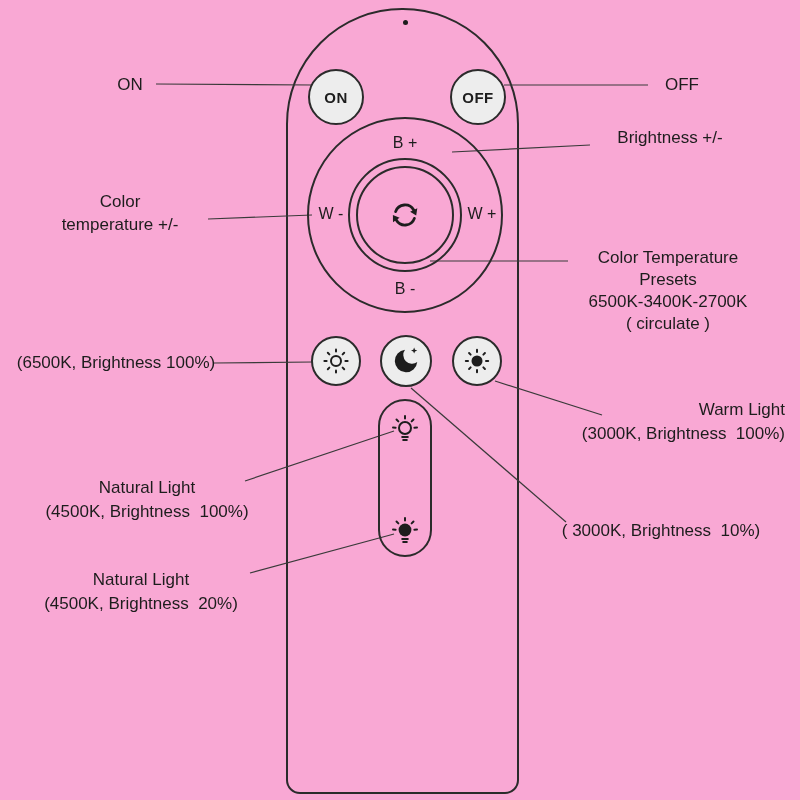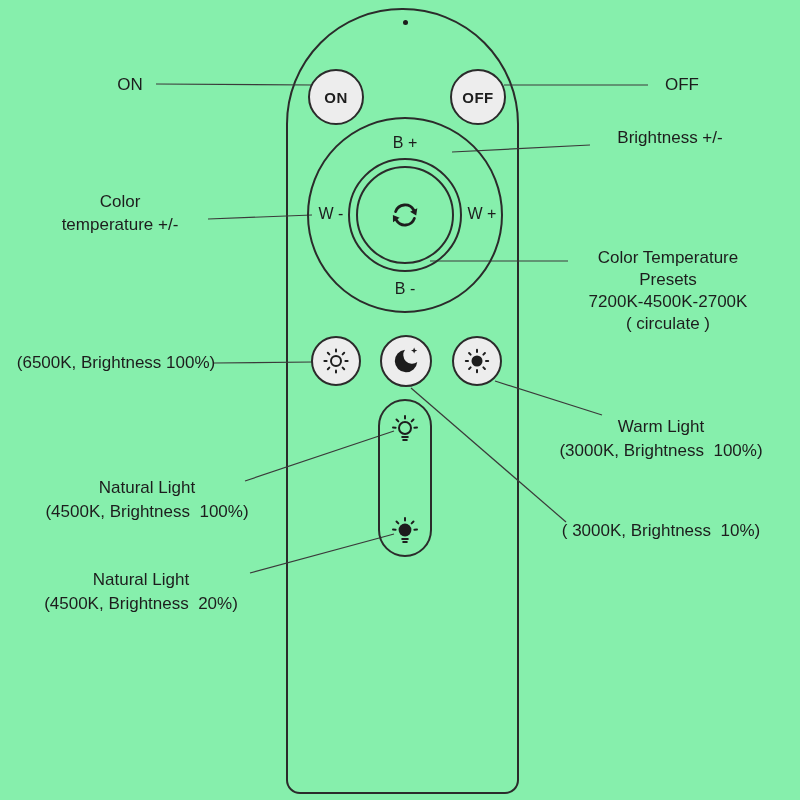--- a/index.html
+++ b/index.html
@@ -1,21 +1,21 @@
 <!DOCTYPE html>
 <html><head>
 <meta charset="utf-8">
 <style>
   * { box-sizing: border-box; margin: 0; padding: 0; }
   html, body { margin: 0; background: #ededed; }
   .stage {
     position: relative;
     width: 800px;
     height: 800px;
-    background: #86efac;
+    background: #f9a8d4;
     overflow: hidden;
     font-family: "Liberation Sans", "DejaVu Sans", sans-serif;
     color: #1d1d1d;
   }
   
   .remote-body {
     position: absolute;
     left: 286px; top: 8px;
     width: 233px; height: 786px;
     border: 2px solid #2b2b2b;
@@ -214,25 +214,25 @@
     <div class="ann-ln">OFF</div>
   </div>
 
   <div class="ann" style="left:578px;top:126px;width:184px;">
     <div class="ann-ln">Brightness +/-</div>
   </div>
 
   <div class="ann ann-tight" style="left:552px;top:247px;width:232px;">
     <div class="ann-ln">Color Temperature</div>
     <div class="ann-ln">Presets</div>
-    <div class="ann-ln">7200K-4500K-2700K</div>
+    <div class="ann-ln">6500K-3400K-2700K</div>
     <div class="ann-ln">( circulate )</div>
   </div>
 
-  <div class="ann ann-wide" style="left:537px;top:415px;width:248px;">
+  <div class="ann ann-wide" style="left:537px;top:398px;width:248px;text-align:right;">
     <div class="ann-ln">Warm Light</div>
     <div class="ann-ln">(3000K, Brightness  100%)</div>
   </div>
 
   <div class="ann ann-wide" style="left:537px;top:519px;width:248px;">
     <div class="ann-ln">( 3000K, Brightness  10%)</div>
   </div>
 
 </div>
 

